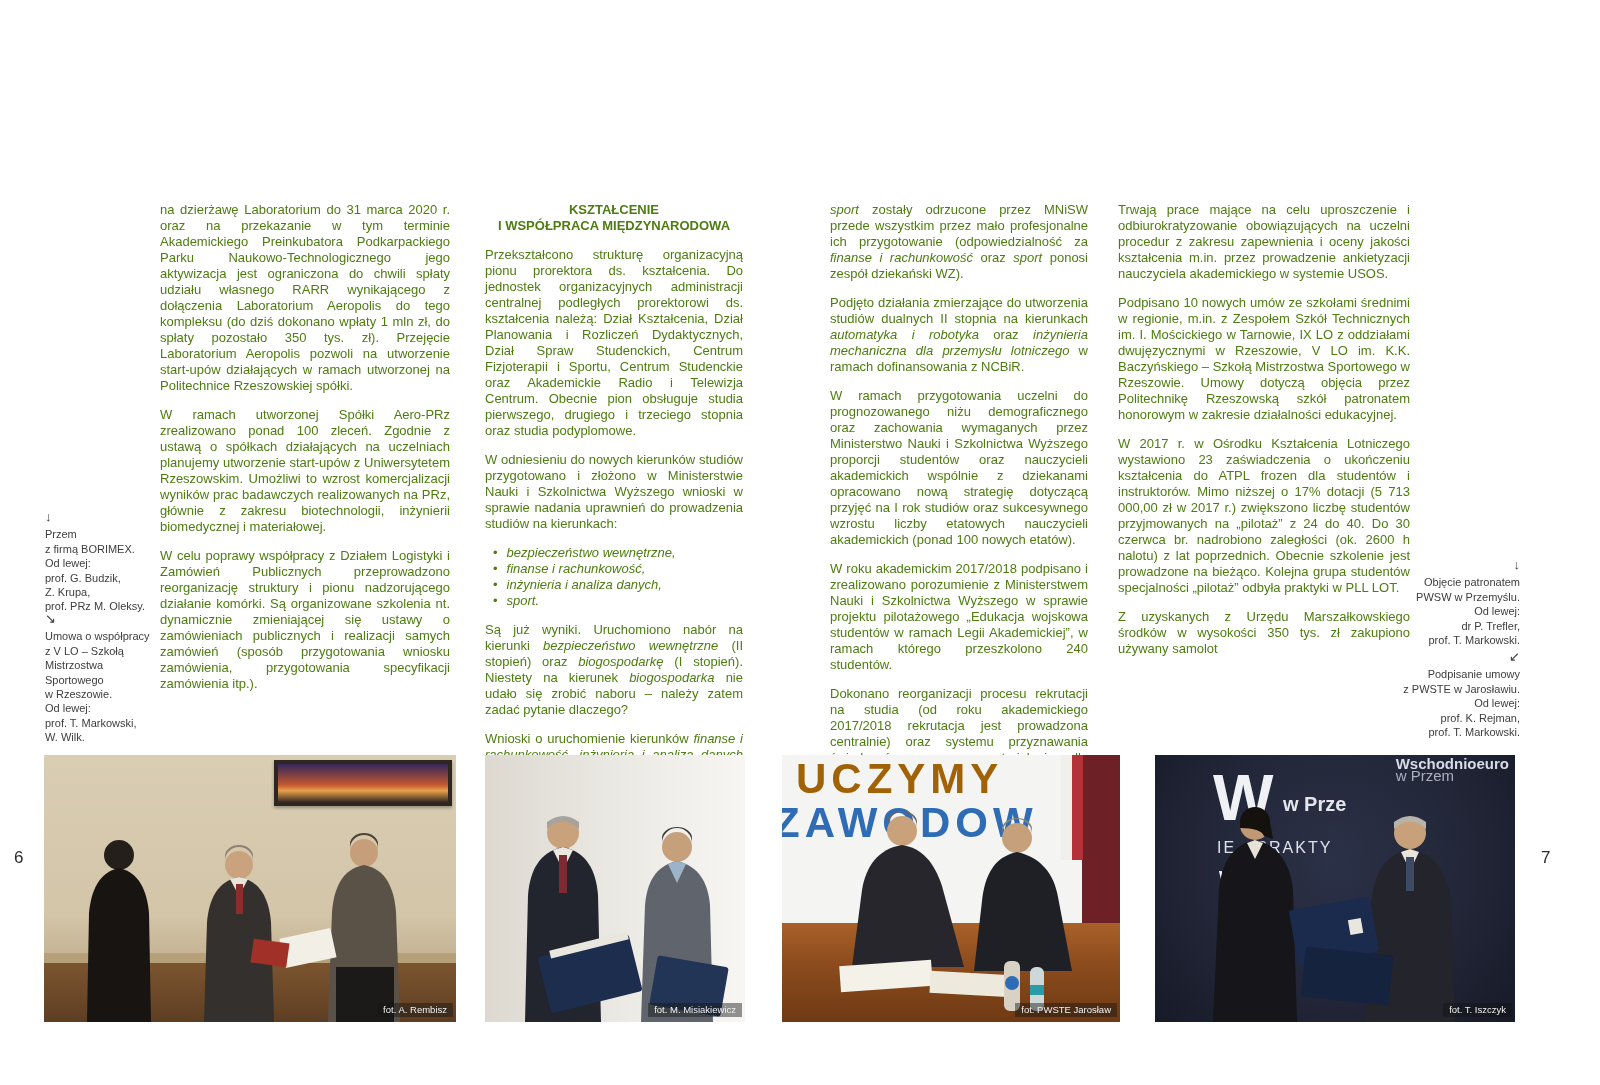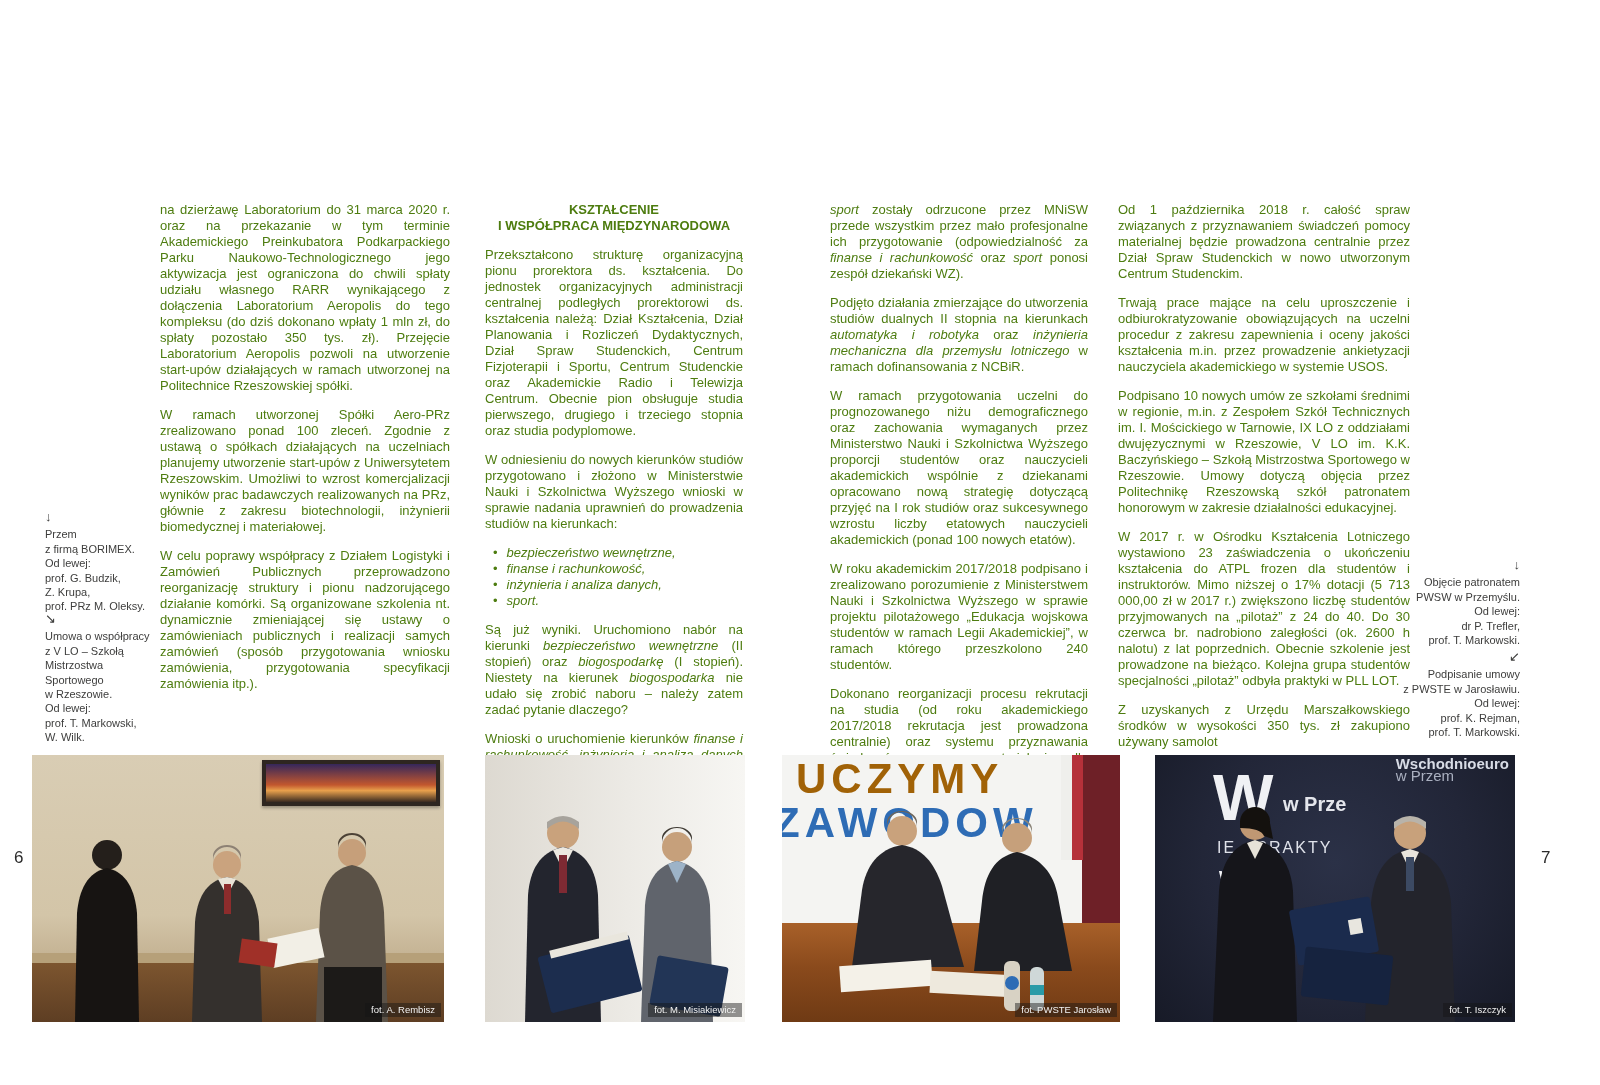--- a/index.html
+++ b/index.html
@@ -32,21 +32,21 @@
   .page-num{position:absolute;top:848px;font-size:17px;color:#2b2b2b;}
   .page-num.left{left:14px;}
   .page-num.right{left:1541px;}
 
   
   .photo{position:absolute;top:755px;height:267px;margin:0;overflow:hidden;background:#888;}
   .photo svg{position:absolute;left:0;top:0;z-index:3;}
   .credit{position:absolute;right:3px;bottom:5px;z-index:5;background:rgba(20,20,20,0.45);
           color:#f2f2f2;font-size:9.5px;padding:1px 6px;line-height:12px;}
 
-  .photo1{left:32px;width:412px;background:linear-gradient(180deg,#d9cdb4 0%,#d3c5a8 60%,#c4b293 76%,#7c552f 78%,#5e3e23 100%);}
+  .photo1{left:44px;width:412px;background:linear-gradient(180deg,#d9cdb4 0%,#d3c5a8 60%,#c4b293 76%,#7c552f 78%,#5e3e23 100%);}
   .p1-frame{position:absolute;left:230px;top:5px;width:178px;height:46px;background:#2e2620;z-index:1;
             box-shadow:0 2px 3px rgba(0,0,0,0.3);}
   .p1-frame-inner{position:absolute;left:4px;top:4px;right:4px;bottom:4px;
             background:linear-gradient(180deg,#35275a 0%,#c2572e 55%,#e8a04c 70%,#3a2a20 100%);}
   .p1-baseboard{position:absolute;left:0;top:198px;width:412px;height:10px;background:#b6a079;z-index:1;}
 
   .photo2{left:485px;width:260px;background:linear-gradient(90deg,#ddd9d1 0%,#eceae5 55%,#f7f6f3 100%);}
 
   .photo3{left:782px;width:338px;background:#f4f4f2;}
   .p3-curtain{position:absolute;left:300px;top:0;width:38px;height:175px;background:#6e2027;z-index:1;}
@@ -98,21 +98,20 @@
       <p><span>Wnioski o uruchomienie kierunków </span><i>finanse i rachunkowość, inżynieria i analiza danych</i><span> oraz</span></p>
     </div>
   <div class="col col3">
       <p><i>sport</i><span> zostały odrzucone przez MNiSW przede wszystkim przez mało profesjonalne ich przygotowanie (odpowiedzialność za </span><i>finanse i rachunkowość</i><span> oraz </span><i>sport</i><span> ponosi zespół dziekański WZ).</span></p>
       <p><span>Podjęto działania zmierzające do utworzenia studiów dualnych II stopnia na kierunkach </span><i>automatyka i robotyka</i><span> oraz </span><i>inżynieria mechaniczna dla przemysłu lotniczego</i><span> w ramach dofinansowania z NCBiR.</span></p>
       <p><span>W ramach przygotowania uczelni do prognozowanego niżu demograficznego oraz zachowania wymaganych przez Ministerstwo Nauki i Szkolnictwa Wyższego proporcji studentów oraz nauczycieli akademickich wspólnie z dziekanami opracowano nową strategię dotyczącą przyjęć na I rok studiów oraz sukcesywnego wzrostu liczby etatowych nauczycieli akademickich (ponad 100 nowych etatów).</span></p>
       <p><span>W roku akademickim 2017/2018 podpisano i zrealizowano porozumienie z Ministerstwem Nauki i Szkolnictwa Wyższego w sprawie projektu pilotażowego „Edukacja wojskowa studentów w ramach Legii Akademickiej”, w ramach którego przeszkolono 240 studentów.</span></p>
       <p><span>Dokonano reorganizacji procesu rekrutacji na studia (od roku akademickiego 2017/2018 rekrutacja jest prowadzona centralnie) oraz systemu przyznawania świadczeń pomocy materialnej dla studentów i doktorantów.</span></p>
     </div>
   <div class="col col4">
-      <p><span>Od 1 października 2018 r. całość spraw związanych z przyznawaniem świadczeń pomocy materialnej będzie prowadzona centralnie przez Dział Spraw Studenckich w nowo utworzonym Centrum Studenckim.</span></p>
       <p><span>Trwają prace mające na celu uproszczenie i odbiurokratyzowanie obowiązujących na uczelni procedur z zakresu zapewnienia i oceny jakości kształcenia m.in. przez prowadzenie ankietyzacji nauczyciela akademickiego w systemie USOS.</span></p>
       <p><span>Podpisano 10 nowych umów ze szkołami średnimi w regionie, m.in. z Zespołem Szkół Technicznych im. I. Mościckiego w Tarnowie, IX LO z oddziałami dwujęzycznymi w Rzeszowie, V LO im. K.K. Baczyńskiego – Szkołą Mistrzostwa Sportowego w Rzeszowie. Umowy dotyczą objęcia przez Politechnikę Rzeszowską szkół patronatem honorowym w zakresie działalności edukacyjnej.</span></p>
       <p><span>W 2017 r. w Ośrodku Kształcenia Lotniczego wystawiono 23 zaświadczenia o ukończeniu kształcenia do ATPL frozen dla studentów i instruktorów. Mimo niższej o 17% dotacji (5 713 000,00 zł w 2017 r.) zwiększono liczbę studentów przyjmowanych na „pilotaż” z 24 do 40. Do 30 czerwca br. nadrobiono zaległości (ok. 2600 h nalotu) z lat poprzednich. Obecnie szkolenie jest prowadzone na bieżąco. Kolejna grupa studentów specjalności „pilotaż” odbyła praktyki w PLL LOT.</span></p>
       <p><span>Z uzyskanych z Urzędu Marszałkowskiego środków w wysokości 350 tys. zł zakupiono używany samolot</span></p>
     </div>
 
   <div class="margin-cap cap-left1">
       <div class="cap-arrow">↓</div>
       <div>Przem</div>
       <div>z firmą BORIMEX.</div>

